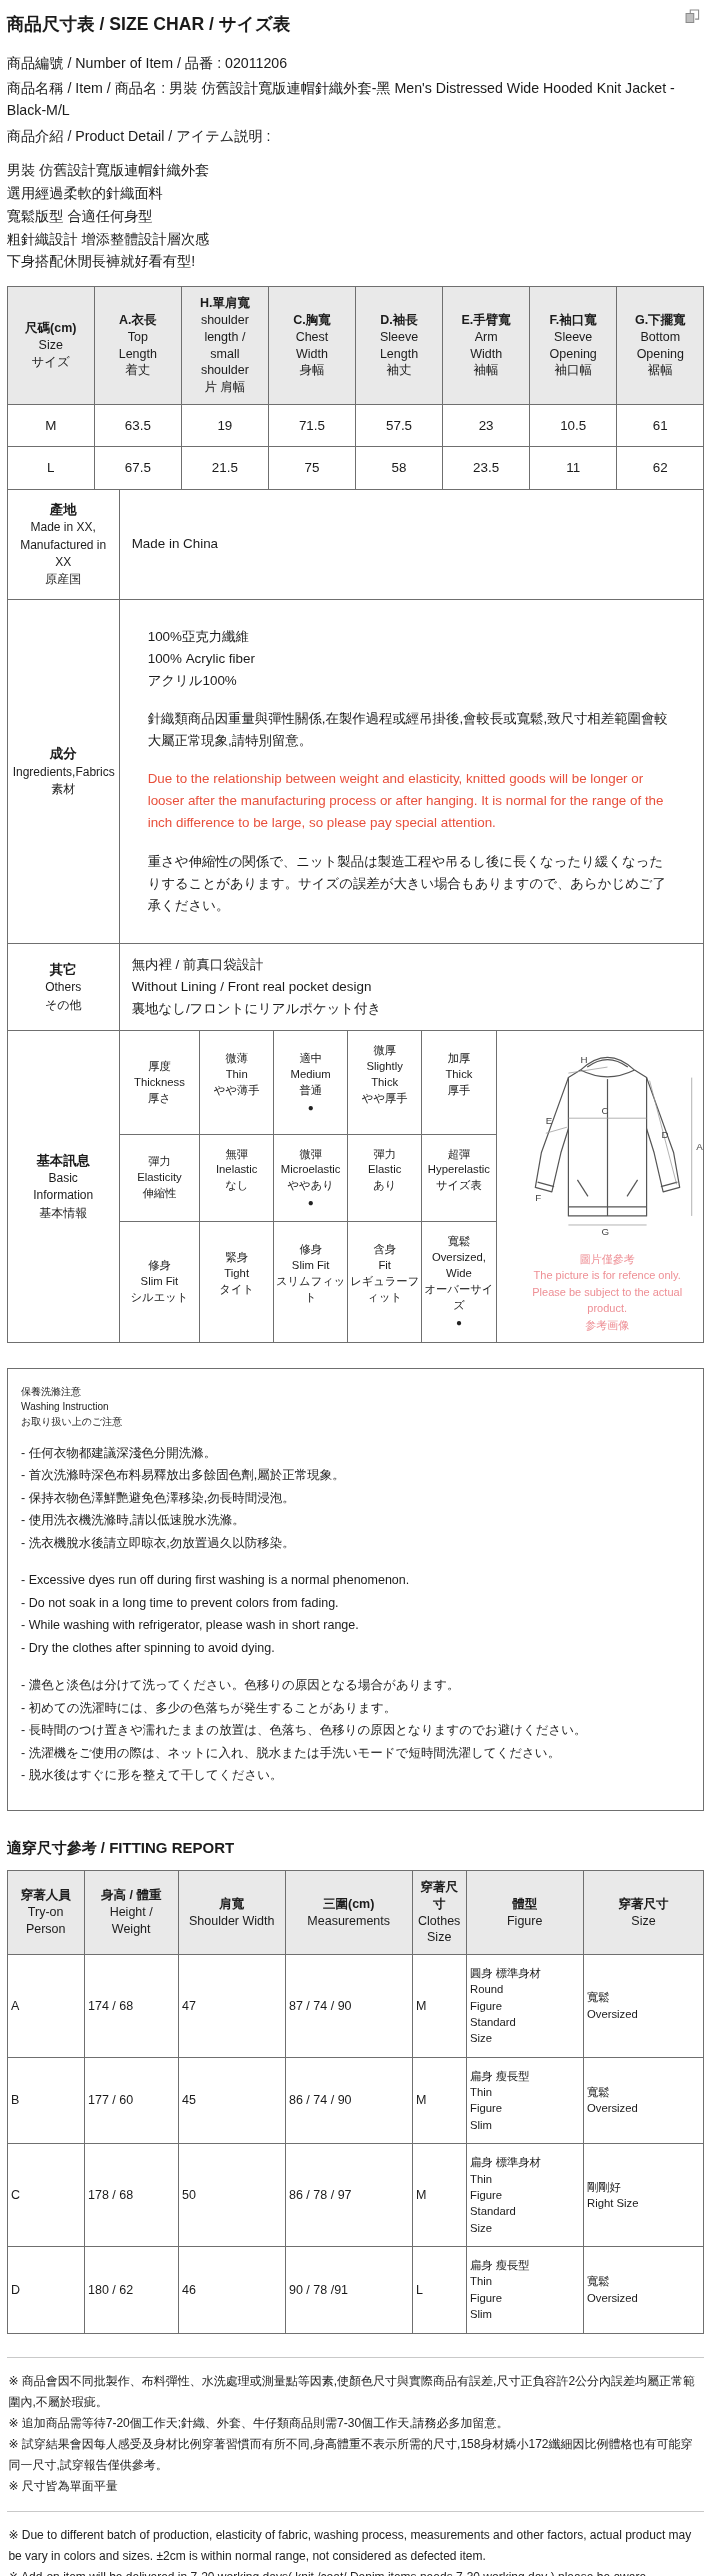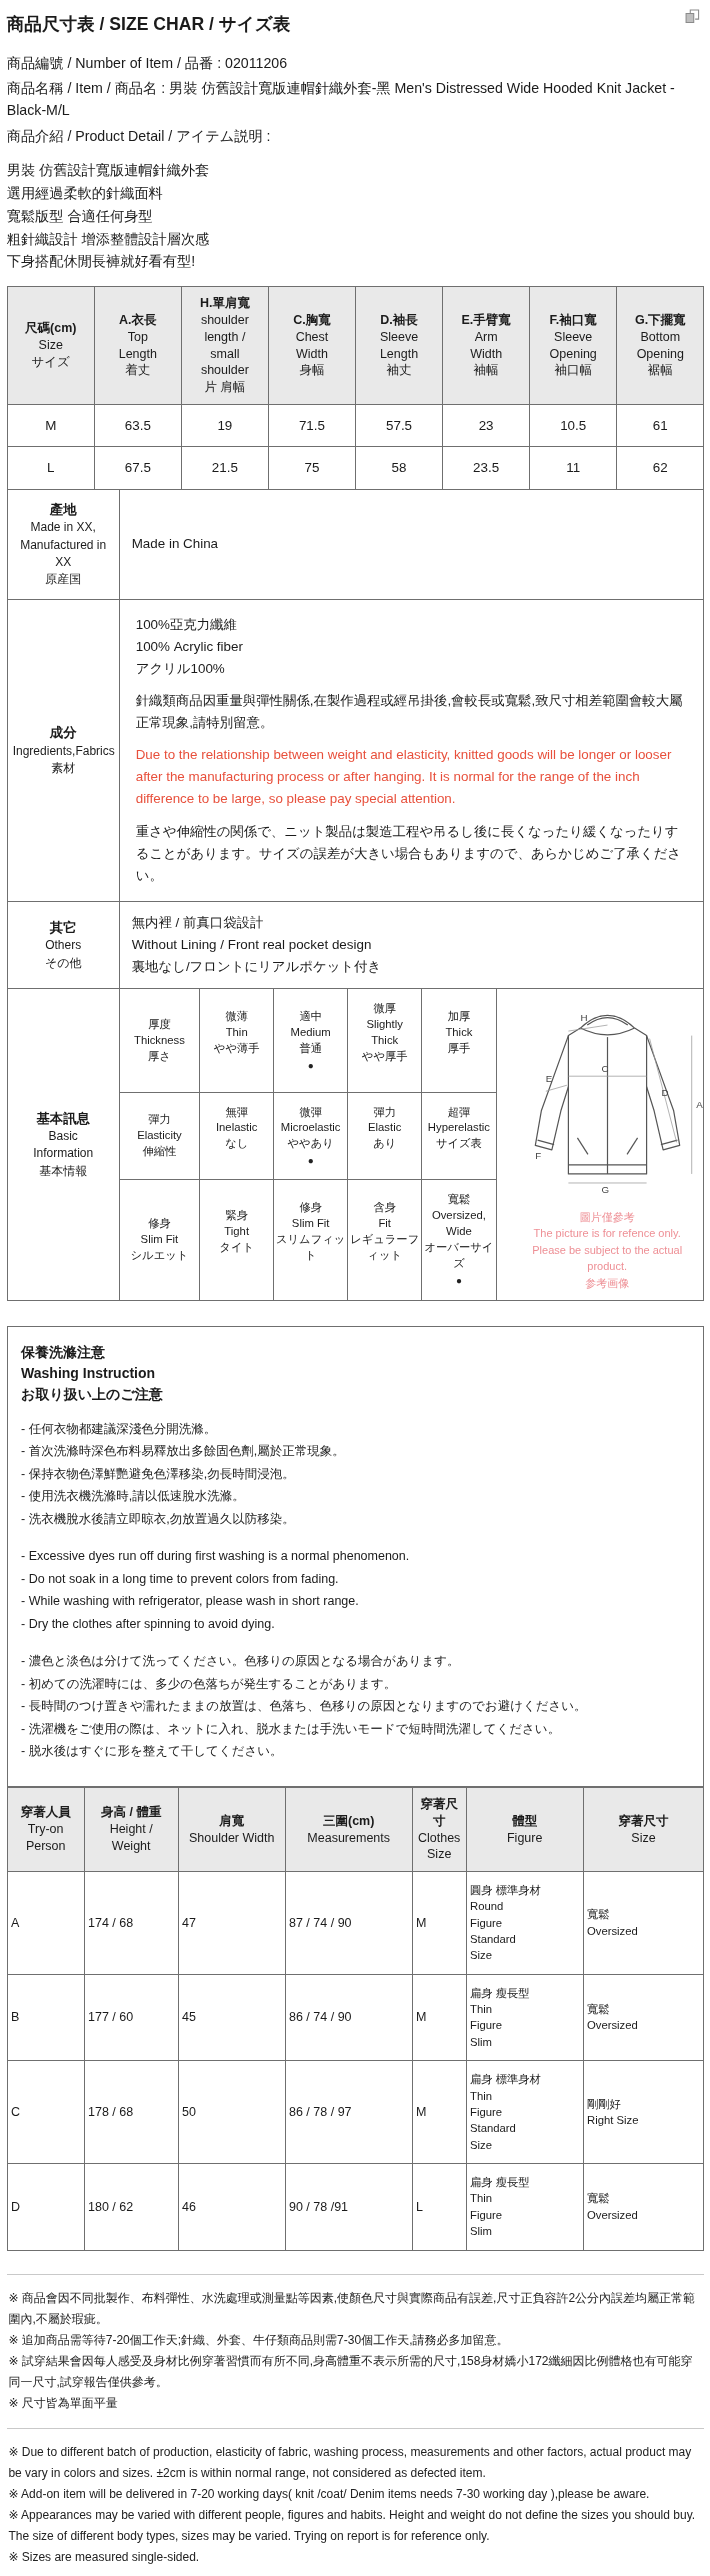--- a/index.html
+++ b/index.html
@@ -44,21 +44,21 @@
   .size-table td{text-align:center;font-size:13.4px;padding:10px 2.5px;}
 
   
   .detail-table{margin-top:-0.8px;}
   .detail-table .lab{
     width:112px;text-align:center;font-size:12px;line-height:1.45;padding:10px 5px;
   }
   .lab .zh{display:block;font-weight:bold;font-size:13.4px;}
   .lab .sub{display:block;white-space:pre-line;}
   .detail-table .val{text-align:left;padding:10px 12px;font-size:13.4px;line-height:1.65;}
-  .val p{margin:4px;}
+  .val p{margin:16px;}
   .val p + p{margin-top:10px;}
   .warn{color:var(--warn);}
 
   
   .basic-cell{padding:0 !important;}
   .basic-flex{display:flex;align-items:stretch;}
   .opt-table{width:375px;flex:0 0 375px;}
   .opt-table td{
     border:0.8px solid var(--border);text-align:center;font-size:11.3px;line-height:1.4;
     padding:8.4px 1.7px;vertical-align:middle;
@@ -75,21 +75,21 @@
     display:flex;flex-direction:column;align-items:center;justify-content:center;
     padding:8.4px 5px;
   }
   .caption{
     color:var(--caption);font-size:11px;line-height:1.5;text-align:center;
     white-space:pre-line;margin-top:14px;
   }
 
   
   .wash-box{margin-top:25px;border:0.8px solid var(--border);padding:15px 13.4px 8.4px;}
-  .wash-title{font-weight:bold;white-space:pre-line;font-size:14px;margin-bottom:13.4px;line-height:1.5;}
+  .wash-title{font-weight:normal;white-space:pre-line;font-size:10px;margin-bottom:13.4px;line-height:1.5;}
   .wash-group{white-space:pre-line;font-size:12.5px;line-height:1.8;margin-bottom:15px;}
 
   
   .fit-title{margin:25px 0 10px;font-weight:bold;font-size:15px;}
   .fit-table th{
     background:var(--headbg);font-weight:normal;font-size:12.5px;line-height:1.35;
     padding:7.5px 2.5px;text-align:center;
   }
   .fit-table th .zh{display:block;font-weight:bold;}
   .fit-table th .sub{display:block;white-space:pre-line;}
@@ -415,20 +415,21 @@
 - Do not soak in a long time to prevent colors from fading.
 - While washing with refrigerator, please wash in short range.
 - Dry the clothes after spinning to avoid dying.</div>
     <div class="wash-group">- 濃色と淡色は分けて洗ってください。色移りの原因となる場合があります。
 - 初めての洗濯時には、多少の色落ちが発生することがあります。
 - 長時間のつけ置きや濡れたままの放置は、色落ち、色移りの原因となりますのでお避けください。
 - 洗濯機をご使用の際は、ネットに入れ、脱水または手洗いモードで短時間洗濯してください。
 - 脱水後はすぐに形を整えて干してください。</div>
   </div>
 
+  <div class="fit-title">適穿尺寸參考 / FITTING REPORT</div>
   <table class="fit-table">
     <colgroup>
       <col style="width:77px">
         <col style="width:94px">
         <col style="width:107px">
         <col style="width:127px">
         <col style="width:54px">
         <col style="width:117px">
         <col>
     </colgroup>

